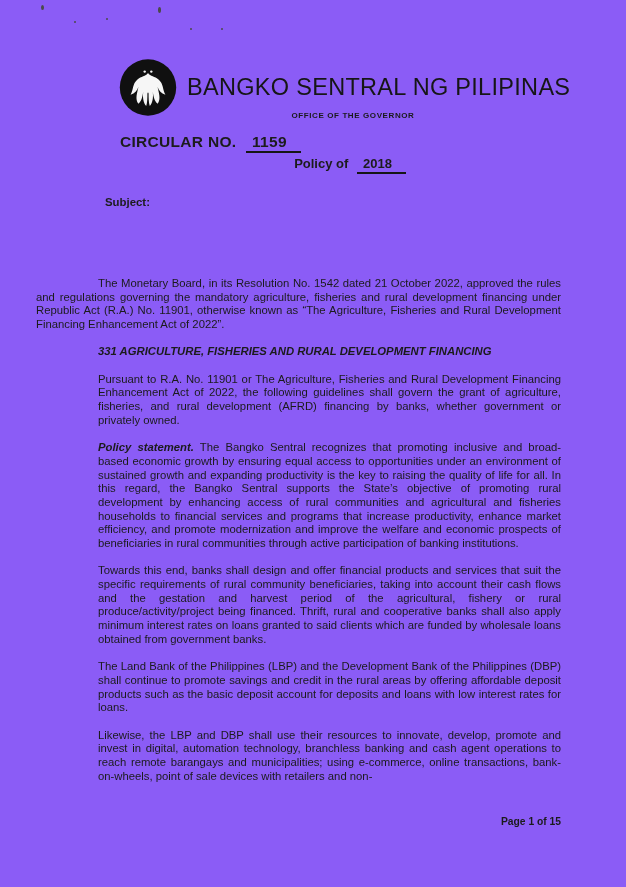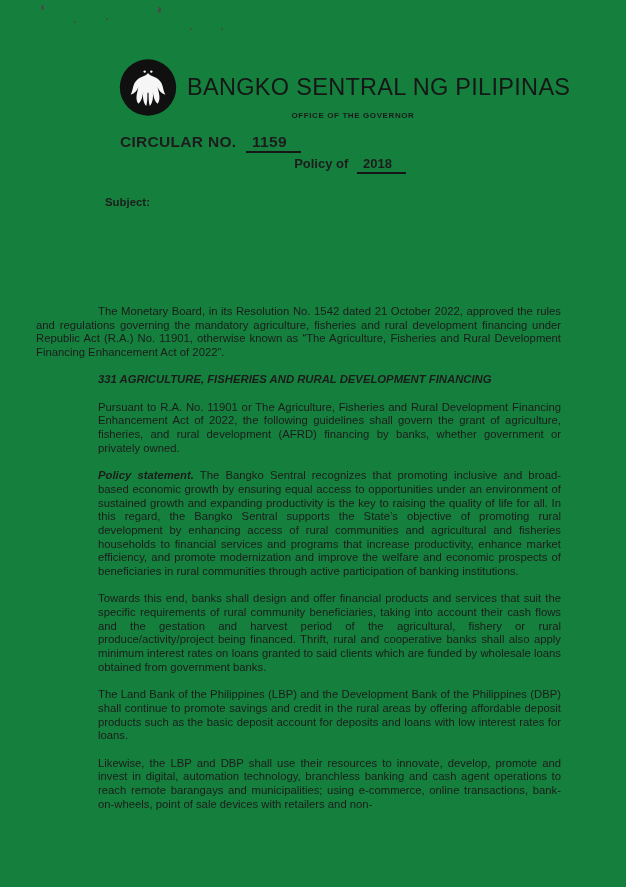--- a/index.html
+++ b/index.html
@@ -4,21 +4,21 @@
 <style>
   * { margin: 0; padding: 0; box-sizing: border-box; }
   html, body { background: #ffffff; }
   body { font-family: "Liberation Sans", sans-serif; }
 
   .page {
     position: relative;
     width: 626px;
     height: 887px;
     margin: 0 auto;
-    background: #15803d;
+    background: #8b5cf6;
     color: #1c1c1c;
     overflow: hidden;
     padding-left: 20px;
   }
 
   
   .speck { position: absolute; background: #4a4a4a; border-radius: 50%; }
   .speck.s1 { left: 41px;  top: 5px;  width: 3px; height: 5px; }
   .speck.s2 { left: 74px;  top: 21px; width: 2px; height: 2px; }
   .speck.s3 { left: 106px; top: 18px; width: 2px; height: 2px; }
@@ -107,21 +107,20 @@
 
   .doc-body {
     position: absolute;
     top: 277px;
     left: 36px;
     width: 525px;
     font-size: 11.3px;
     line-height: 13.7px;
     text-align: justify;
     color: #1b1b1b;
-    margin-top: 28px;
   }
   .doc-body p { margin-bottom: 13.6px; }
   .first-indent { text-indent: 62px; }
   .block { margin-left: 62px; }
   .bold { font-weight: 700; }
   .bold-italic { font-weight: 700; font-style: italic; }
   .section-heading { font-weight: 700; font-style: italic; }
 
   .page-footer {
     position: absolute;
@@ -201,14 +200,15 @@
       <p><span class="bold-italic">Policy statement.</span><span> The Bangko Sentral recognizes that promoting inclusive and broad-based economic growth by ensuring equal access to opportunities under an environment of sustained growth and expanding productivity is the key to raising the quality of life for all. In this regard, the Bangko Sentral supports the State’s objective of promoting rural development by enhancing access of rural communities and agricultural and fisheries households to financial services and programs that increase productivity, enhance market efficiency, and promote modernization and improve the welfare and economic prospects of beneficiaries in rural communities through active participation of banking institutions.</span></p>
 
       <p>Towards this end, banks shall design and offer financial products and services that suit the specific requirements of rural community beneficiaries, taking into account their cash flows and the gestation and harvest period of the agricultural, fishery or rural produce/activity/project being financed. Thrift, rural and cooperative banks shall also apply minimum interest rates on loans granted to said clients which are funded by wholesale loans obtained from government banks.</p>
 
       <p>The Land Bank of the Philippines (LBP) and the Development Bank of the Philippines (DBP) shall continue to promote savings and credit in the rural areas by offering affordable deposit products such as the basic deposit account for deposits and loans with low interest rates for loans.</p>
 
       <p>Likewise, the LBP and DBP shall use their resources to innovate, develop, promote and invest in digital, automation technology, branchless banking and cash agent operations to reach remote barangays and municipalities; using e-commerce, online transactions, bank-on-wheels, point of sale devices with retailers and non-</p>
     </div>
   </div>
 
+  <div class="page-footer">Page 1 of 15</div>
 
 </div>
 
 </body></html>

